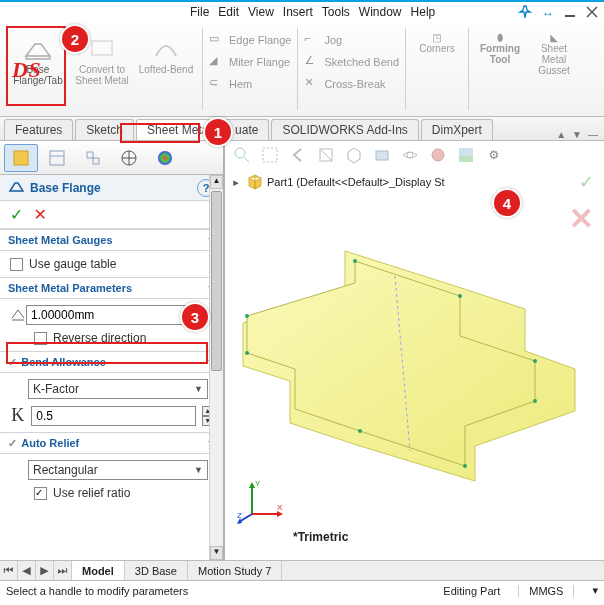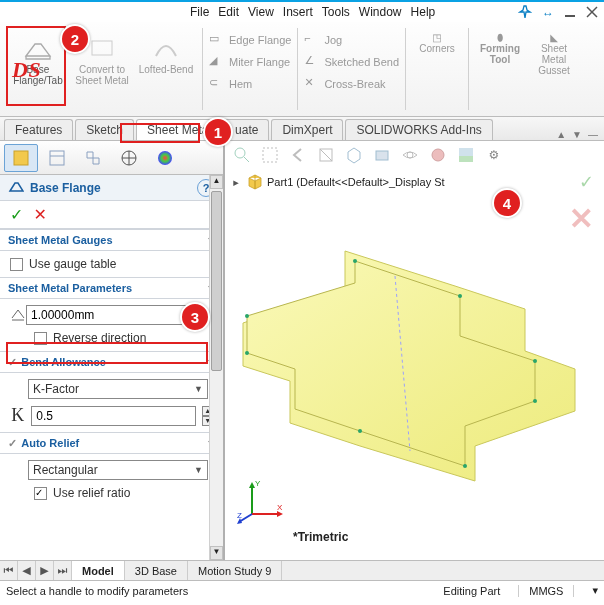--- a/index.html
+++ b/index.html
@@ -203,22 +203,22 @@
       <span style="white-space:normal;">Sheet Metal Gusset</span>
     </div>
   </div>
 </div>
 
 <div class="tabs">
   <div class="tab">Features</div>
   <div class="tab">Sketch</div>
   <div class="tab sel">Sheet Metal</div>
   <div class="tab">uate</div>
+  <div class="tab">SOLIDWORKS Add-Ins</div>
   <div class="tab">DimXpert</div>
-  <div class="tab">SOLIDWORKS Add-Ins</div>
   <div class="tri">
       <span>▲</span>
       <span>▼</span>
       <span>—</span>
     </div>
 </div>
 
 <div class="split">
 
   <div class="feature-panel">
@@ -473,21 +473,21 @@
   </div>
 </div>
 
 <div class="bottom-tabs">
   <span class="navbtn">⏮</span>
   <span class="navbtn">◀</span>
   <span class="navbtn">▶</span>
   <span class="navbtn">⏭</span>
   <span class="btab sel">Model</span>
   <span class="btab">3D Base</span>
-  <span class="btab">Motion Study 9</span>
+  <span class="btab">Motion Study 7</span>
 </div>
 
 <div class="status-bar">
   <span>Select a handle to modify parameters</span>
   <div class="sp">
     <span>Editing Part</span>
     <span class="unit">MMGS</span>
     <span>▾</span>
   </div>
 </div>

